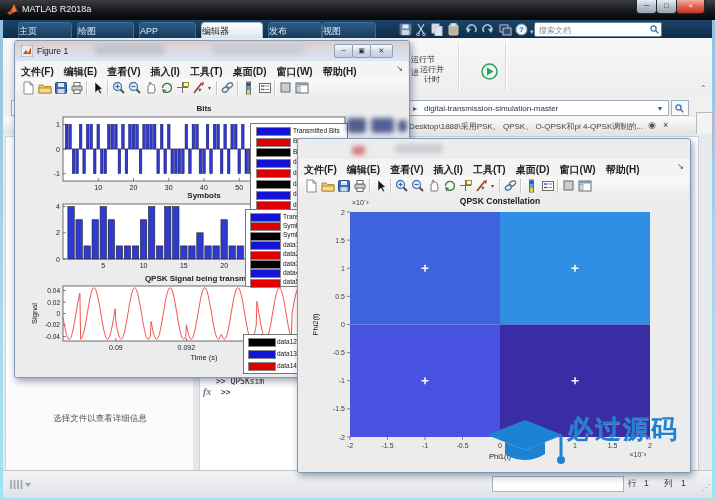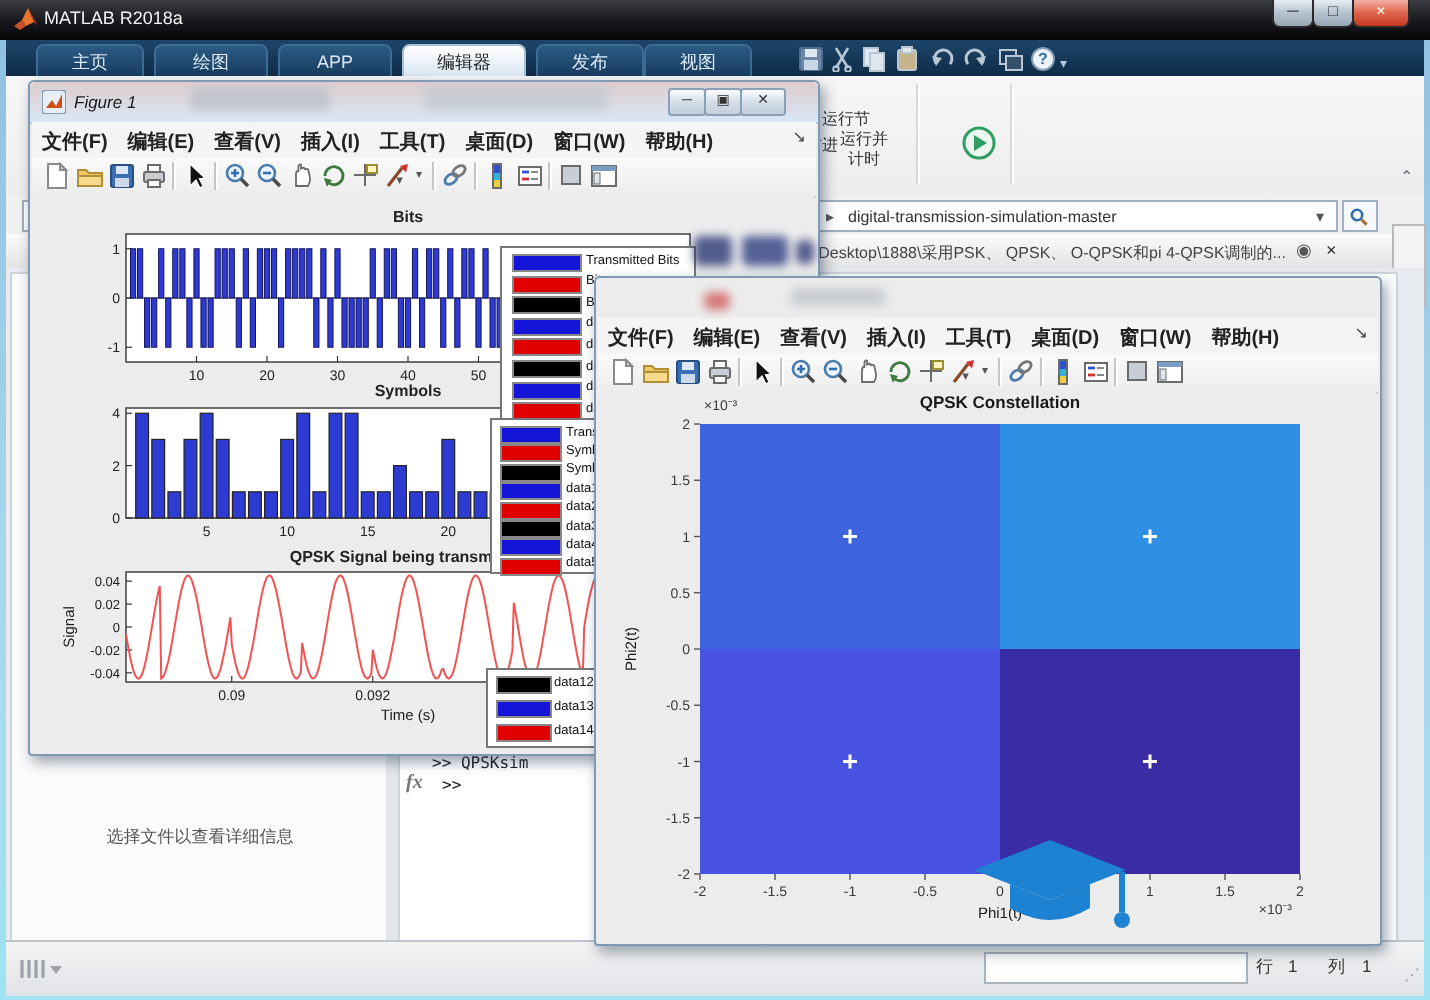--- a/index.html
+++ b/index.html
@@ -7,41 +7,41 @@
     font-family:"Liberation Sans","DejaVu Sans",sans-serif;
     background:linear-gradient(180deg,#8fc0e0,#a9d8ee 60%,#9fe3f2);}
   .abs{position:absolute;}
   
   #titlebar{left:0;top:0;width:715px;height:20px;background:linear-gradient(180deg,#3a3d42,#17181c 55%,#060608);color:#fff;}
   #title-text{left:22px;top:4px;font-size:9px;color:#f2f2f2;}
   .capbtn{top:0;height:13px;border:1px solid #2a2a2a;border-top:none;border-radius:0 0 4px 4px;
      background:linear-gradient(180deg,#e7eef5,#b9c6d2 45%,#97a7b4);color:#333;text-align:center;font-size:8px;line-height:12px;}
   .capbtn.close{background:linear-gradient(180deg,#f3b0a4,#e06a51 45%,#c43722);color:#fff;}
   #tabrow{left:3px;top:20px;width:709px;height:18px;background:linear-gradient(180deg,#1d4569,#0e2c49);}
-  .tab{position:absolute;top:2px;height:16px;border-radius:4px 4px 0 0;font-size:9px;text-align:center;
+  .tab{position:absolute;top:2px;height:16px;border-radius:4px 4px 0 0;font-size:9px;text-align:left;
        color:#dce8f4;background:linear-gradient(180deg,#2c5b85,#16395c);border:1px solid #3d6b94;border-bottom:none;line-height:16px;}
   .tab.sel{background:linear-gradient(180deg,#ffffff,#d8e5f2);color:#222;border-color:#aac2d8;}
   #toolstrip{left:3px;top:38px;width:709px;height:60px;background:linear-gradient(180deg,#f7f7f7,#ededed);border-bottom:1px solid #cfcfcf;color:#333;}
   .ts-sep{position:absolute;top:4px;height:50px;width:1px;background:#d9d9d9;border-right:1px solid #fff;}
   #addrrow{left:3px;top:98px;width:709px;height:19px;background:#f0f0f0;border-bottom:1px solid #d6d6d6;}
   #addrfield{left:8px;top:2px;width:656px;height:14px;background:#fff;border:1px solid #9fb0c0;font-size:8px;color:#333;}
   #docbar{left:3px;top:117px;width:694px;height:17px;background:linear-gradient(180deg,#fbfbfb,#e3e3e3);border-bottom:1px solid #c9c9c9;font-size:8px;color:#444;}
   #wstab{left:696px;top:112px;width:15px;height:40px;background:#f3f3f3;border:1px solid #b9b9b9;font-size:8px;color:#333;
          writing-mode:vertical-rl;text-align:center;border-radius:0 0 2px 2px;}
   #mainbg{left:3px;top:134px;width:709px;height:336px;background:#e7eaee;}
   #leftpanel{left:5px;top:136px;width:188px;height:334px;background:#fbfbfb;border:1px solid #cdd4da;}
   #leftpanel-hint{width:100%;text-align:center;top:276px;font-size:8.5px;color:#555;}
   #paneldiv{left:193px;top:136px;width:6px;height:334px;background:#e3e6ea;}
   #cmdwin{left:199px;top:136px;width:498px;height:334px;background:#fff;border:1px solid #cdd4da;}
   .mono{font-family:"DejaVu Sans Mono","Liberation Mono",monospace;}
   #statusbar{left:3px;top:470px;width:709px;height:27px;background:linear-gradient(180deg,#f4f4f4,#dfe2e6);border-top:1px solid #bfc4ca;color:#333;}
   #statusfield{left:489px;top:5px;width:130px;height:14px;background:#fdfdfd;border:1px solid #aab2bc;}
   
   .figwin{background:#ececec;border:1px solid #7f9ab5;border-radius:3px 3px 2px 2px;box-shadow:2px 3px 7px rgba(30,50,80,.45);}
-  .figtitle{left:0;top:0;right:0;height:20px;background:linear-gradient(180deg,#f4f9fe,#dcc 0,#d9e7f7);border-bottom:1px solid #b9cade;border-radius:3px 3px 0 0;font-style:italic;}
+  .figtitle{left:0;top:0;right:0;height:20px;background:linear-gradient(180deg,#f4f9fe,#dcc 0,#d9e7f7);border-bottom:1px solid #b9cade;border-radius:3px 3px 0 0;}
   .figtitle .t{position:absolute;left:22px;top:5px;font-size:8.5px;color:#1a1a1a;}
   .figcap{position:absolute;top:3px;height:12px;border:1px solid #8aa0b8;border-radius:2px;background:linear-gradient(180deg,#fdfeff,#d3dde8 50%,#c2cfdc);
           color:#333;font-size:7px;text-align:center;line-height:11px;}
   .figmenu{left:1px;right:1px;height:18px;top:20px;background:#f4f4f4;border-bottom:1px solid #ddd;}
   .menu-item{display:inline-block;font-size:10px;color:#222;padding:3px 5px 0 5px;font-weight:bold;}
   .figtools{left:1px;right:1px;height:19px;top:38px;background:linear-gradient(180deg,#fafafa,#ececec);border-bottom:1px solid #ccc;}
   .ficon{position:absolute;top:2px;width:14px;height:14px;}
   .fig-canvas{background:#ececec;}
   .legendbox{position:absolute;background:#fff;border:1px solid #777;}
   .legrow{position:absolute;font-size:6.5px;color:#111;white-space:nowrap;}
@@ -108,20 +108,27 @@
           <svg width="13" height="13" viewBox="0 0 13 13">
             <rect x="1" y="2" width="8" height="7" fill="none" stroke="#b9c6d4"></rect>
             <rect x="4" y="5" width="8" height="7" fill="#33506b" stroke="#b9c6d4"></rect>
           </svg>
         </div><div class="abs" style="top: 3px; width: 13px; height: 13px; left: 512px;">
           <svg width="13" height="13" viewBox="0 0 13 13">
             <circle cx="6.5" cy="6.5" r="5.5" fill="#eef4fa" stroke="#7e9ab5"></circle>
             <text x="6.5" y="9" text-anchor="middle" font-size="8" fill="#2f6fb0" font-weight="bold">?</text>
           </svg>
         </div><div class="abs" style="left: 527px; top: 8px; font-size: 7px; color: rgb(185, 198, 212);">▾</div></span>
+    <div class="abs" style="left:531px;top:2px;width:126px;height:13px;background:#fff;border:1px solid #5e7f9e;border-radius:2px;">
+      <span class="abs" style="left:4px;top:2px;font-size:8px;color:#8a8a8a">搜索文档</span>
+      <svg class="abs" style="right:2px;top:2px" width="9" height="9" viewBox="0 0 9 9">
+        <circle cx="3.5" cy="3.5" r="2.6" fill="none" stroke="#3a6ea5" stroke-width="1.3"></circle>
+          <line x1="5.6" y1="5.6" x2="8.3" y2="8.3" stroke="#3a6ea5" stroke-width="1.4"></line>
+      </svg>
+    </div>
     <span class="abs" style="left:720px;top:4px;font-size:8.5px;color:#cfe2f4">登录</span>
   </div>
 
   <div class="abs" id="toolstrip">
     <span class="abs" style="left:408px;top:16px;font-size:8px">运行节</span>
     <span class="abs" style="left:400px;top:29px;font-size:8px">前进</span>
     <span class="abs" style="left:417px;top:26px;font-size:8px">运行并</span>
     <span class="abs" style="left:421px;top:36px;font-size:8px">计时</span>
     <svg class="abs" style="left:478px;top:25px" width="17" height="17" viewBox="0 0 17 17">
       <circle cx="8.5" cy="8.5" r="7.5" fill="#eaf6ef" stroke="#2f9e63" stroke-width="1.5"></circle>
@@ -720,15 +727,16 @@
   <div class="abs blur" style="left:352px;top:146px;width:13px;height:9px;background:rgba(200,45,45,.8);z-index:25"></div>
   <div class="abs blur" style="left:395px;top:144px;width:48px;height:9px;background:rgba(160,168,178,.6);z-index:25"></div>
 
   <div class="abs" style="left:483px;top:412px;width:230px;height:60px;z-index:40">
     <svg class="abs" style="left:0;top:6px" width="84" height="52" viewBox="0 0 84 52">
       <polygon points="4,17 42,2 80,17 42,32" fill="#1e82d2"></polygon>
       <path d="M22,24 v12 q20,12 40,0 v-12 l-20,8 z" fill="#1e82d2"></path>
       <line x1="78" y1="18" x2="78" y2="38" stroke="#1e82d2" stroke-width="3"></line>
       <circle cx="78" cy="42" r="4" fill="#1e82d2"></circle>
     </svg>
+    <span class="abs" id="wm-cn" style="left:84px;top:0px">必过源码</span>
   </div>
 
 </div>
 
 </body></html>

